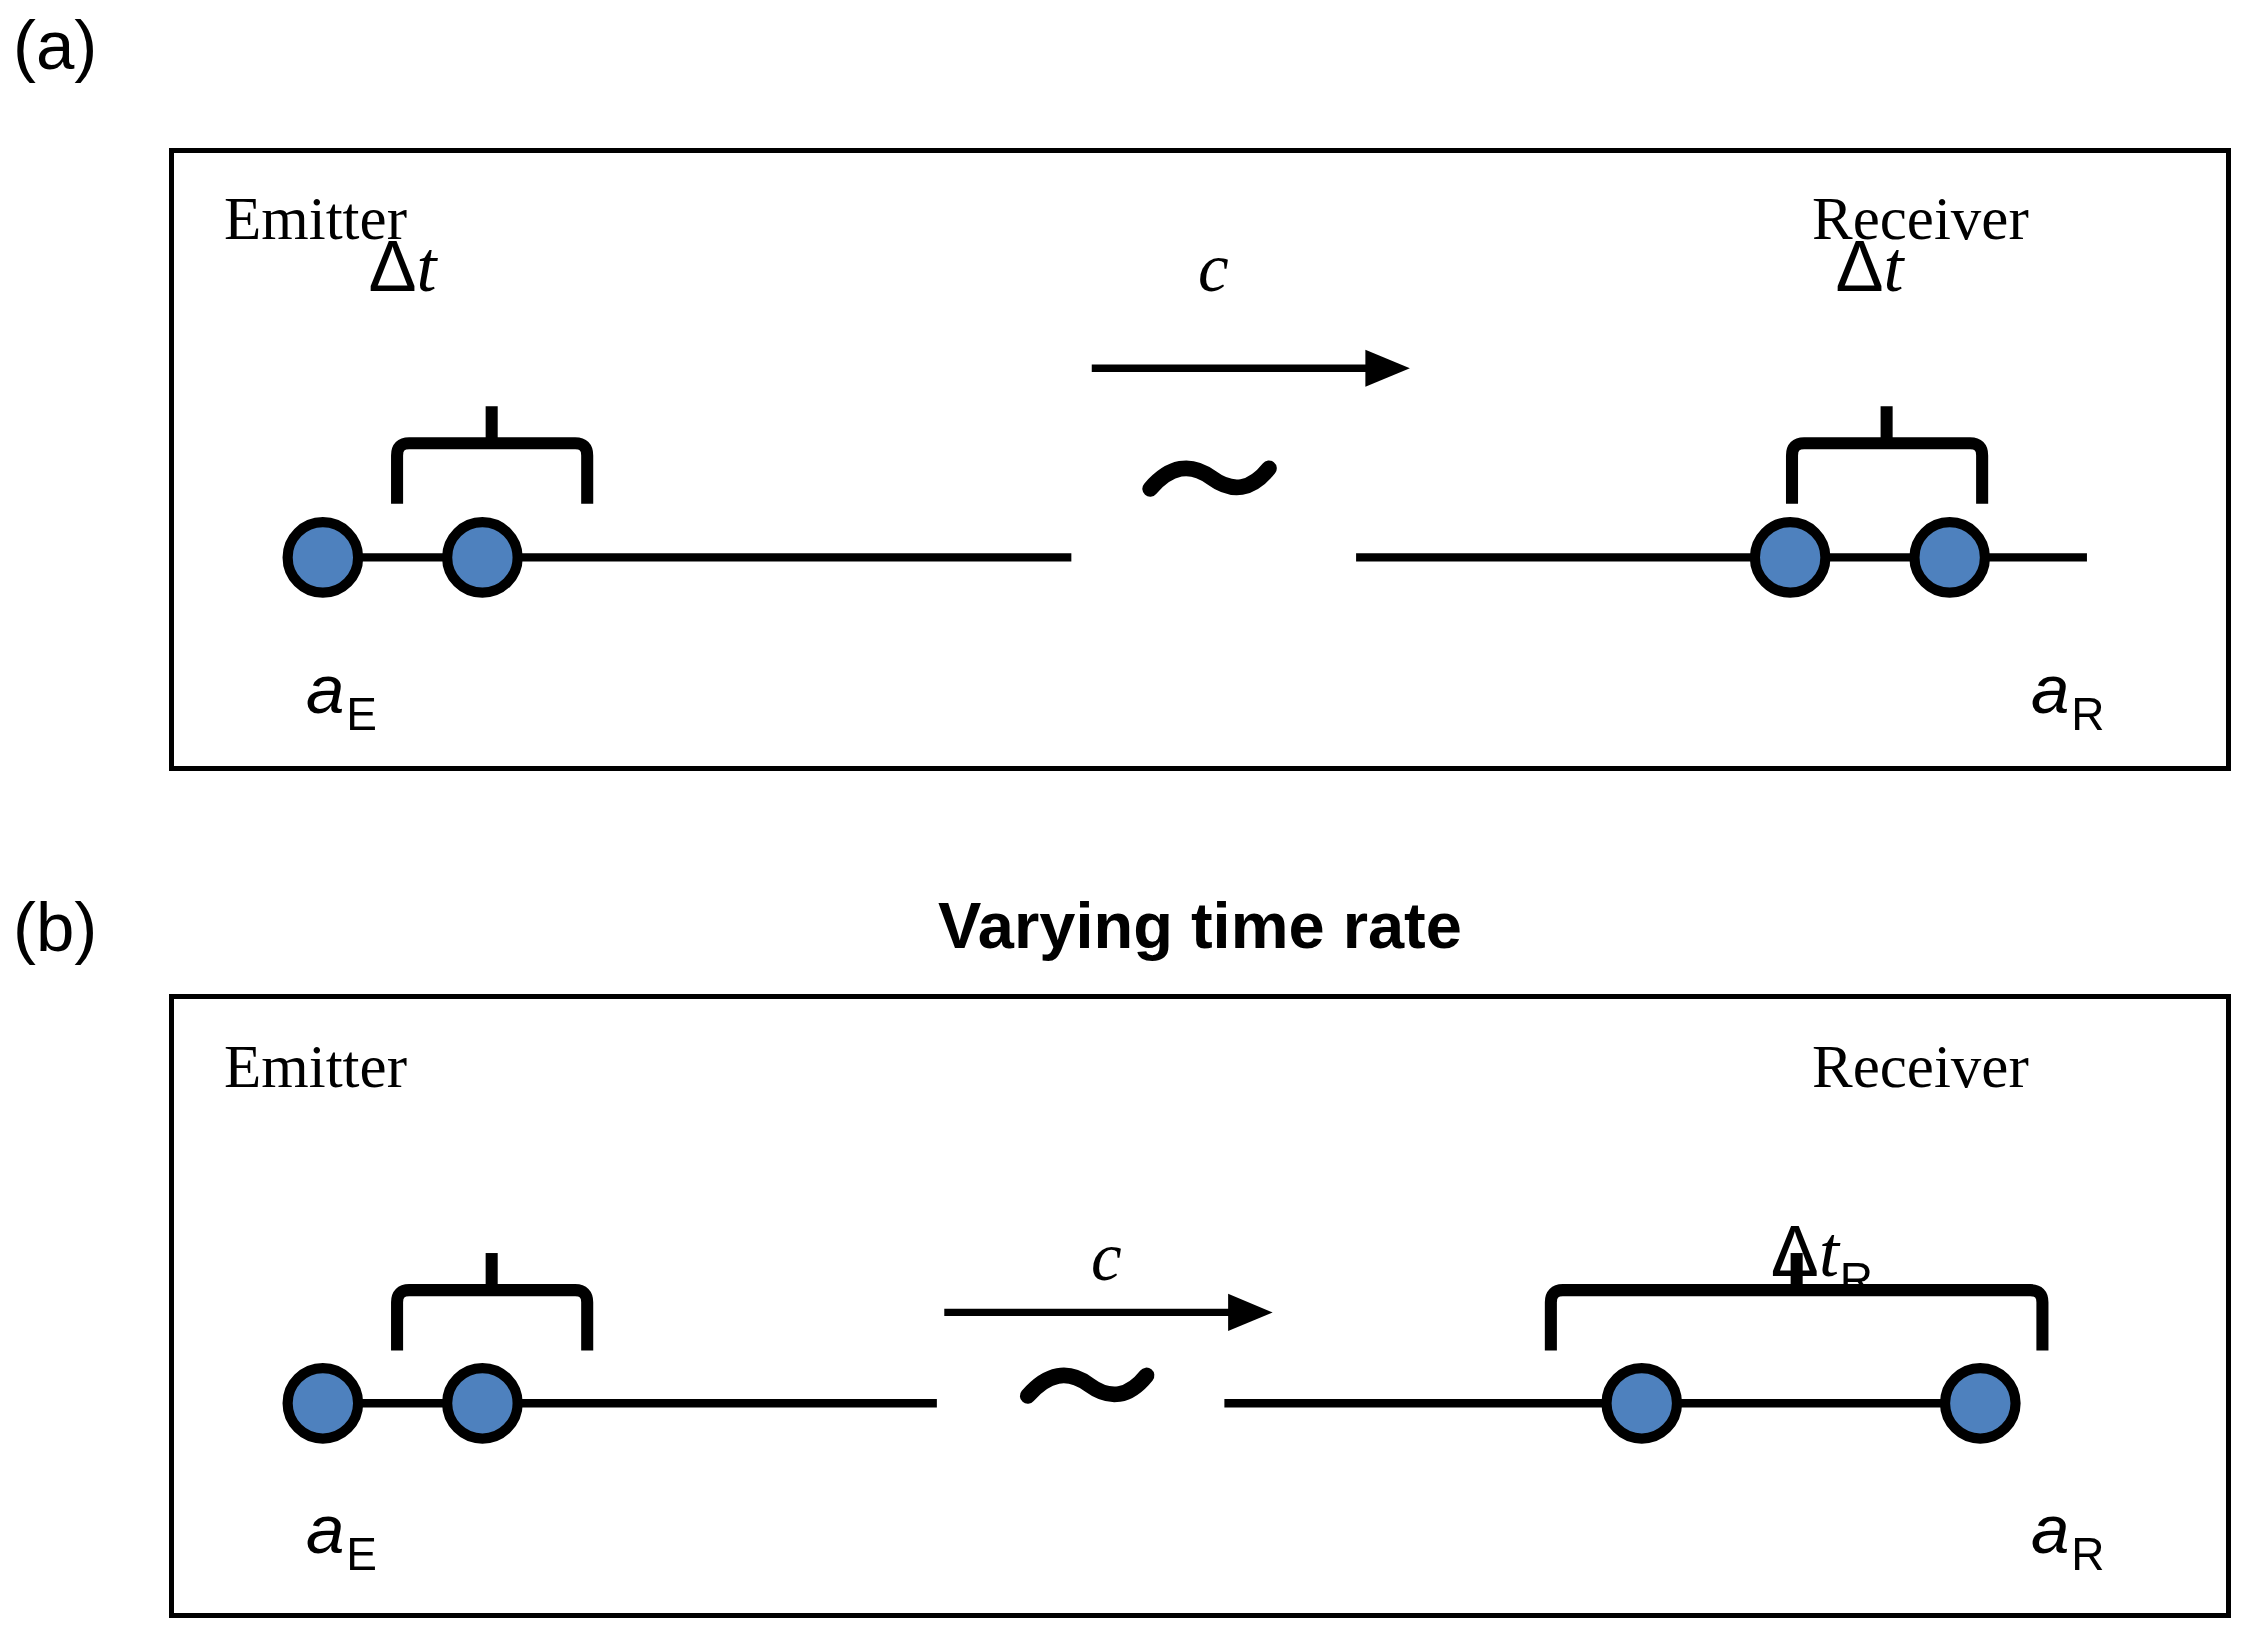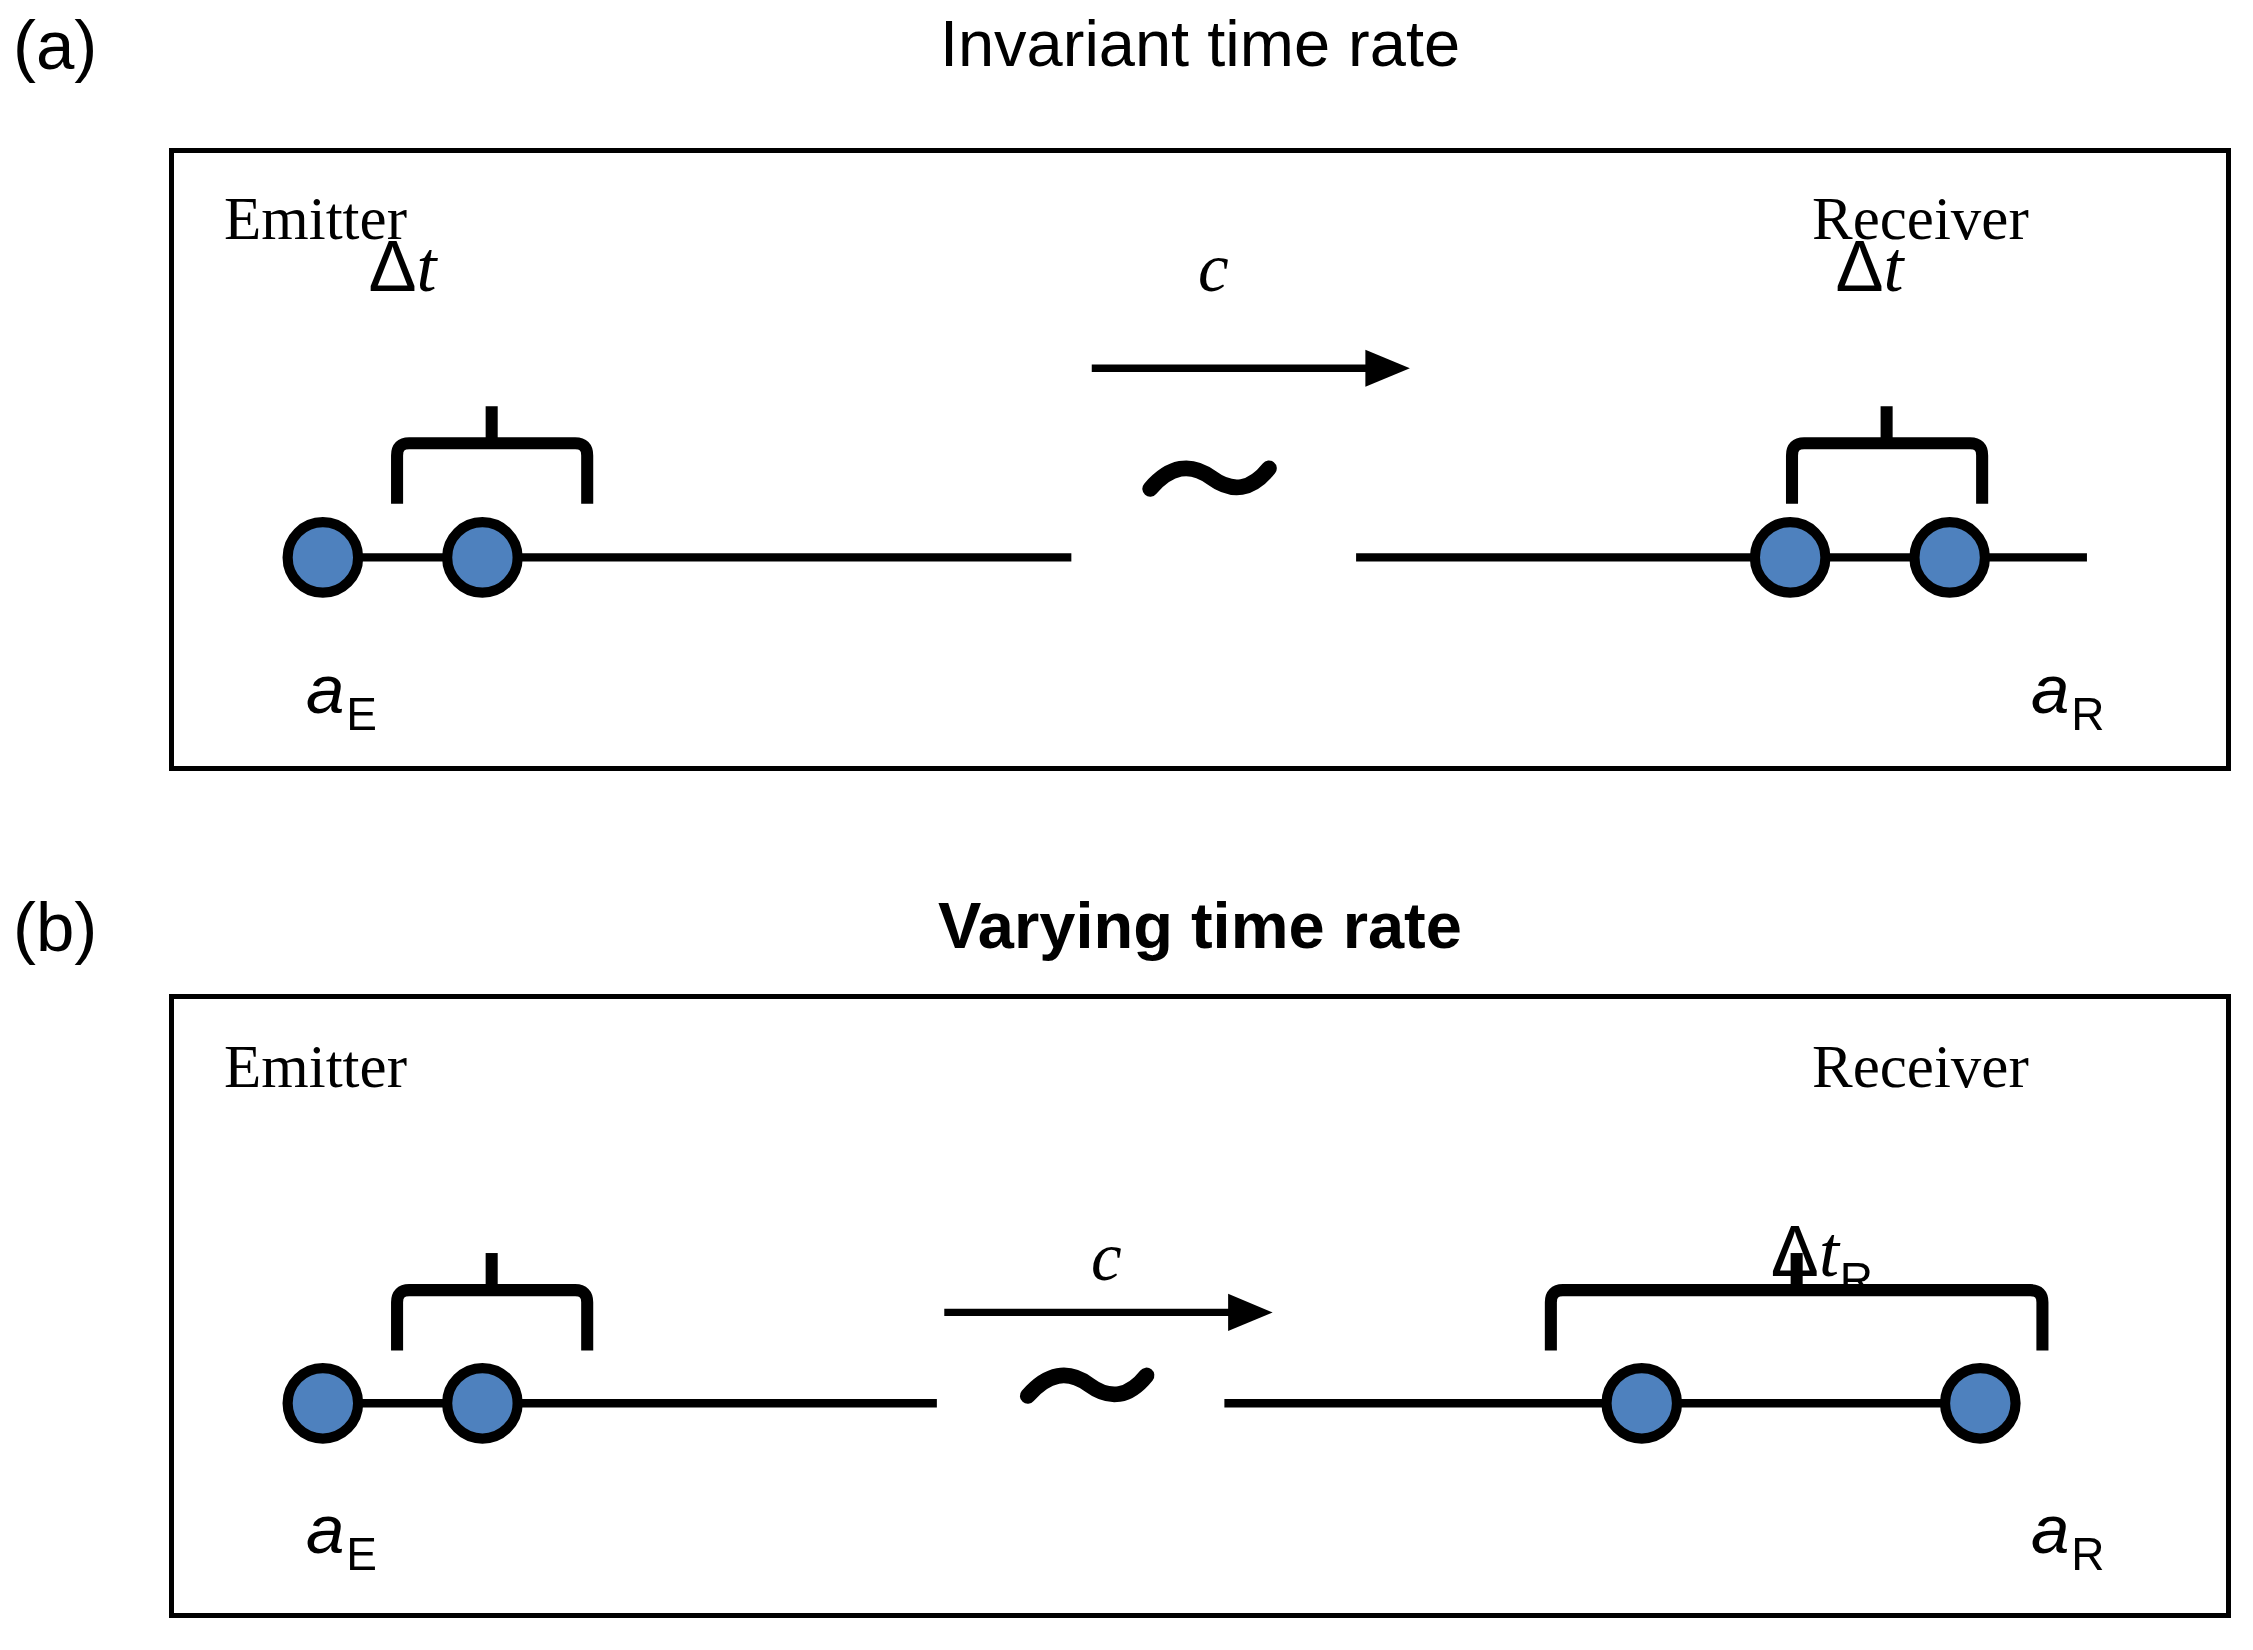--- a/index.html
+++ b/index.html
@@ -77,21 +77,20 @@
 
   
   .strokes{position:absolute;left:0;top:0;width:2254px;height:1650px;pointer-events:none;}
 </style>
 </head>
 <body>
 
 <div class="fig">
 
   <div class="panel-letter a">(a)</div>
-  <div class="panel-title a">Invariant time rate</div>
   <div class="panel-box a"></div>
 
   <div class="role-label emit-a">Emitter</div>
   <div class="role-label recv-a">Receiver</div>
 
   <div class="dt" style="left:245px;top:230px;width:315px;">
     <span class="delta">Δ</span><span class="tvar">t</span><span class="sub"></span>
   </div>
 
   <div class="dt" style="left:1712px;top:230px;width:315px;">

